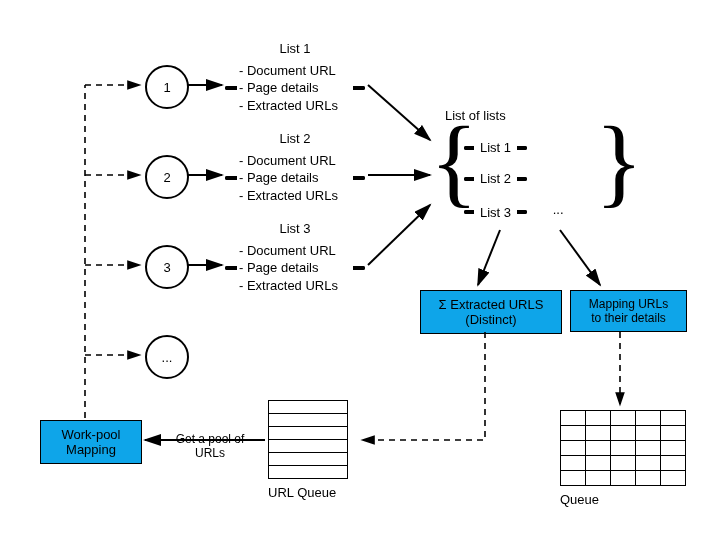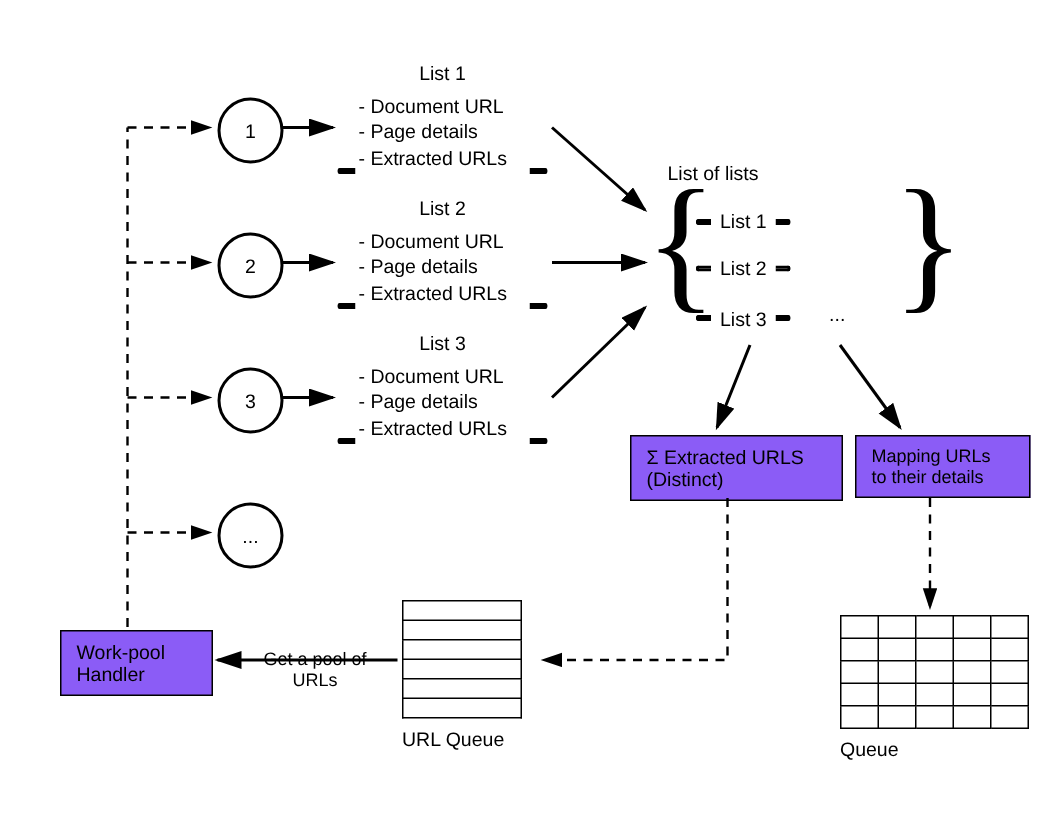--- a/index.html
+++ b/index.html
@@ -1,32 +1,32 @@
 <!DOCTYPE html>
 <html><head>
 <meta charset="utf-8">
 <style>
   html,body{margin:0;padding:0;background:#fff;font-family:Arial,Helvetica,sans-serif;font-size:13px;color:#000}
   .stage{position:relative;width:702px;height:551px}
   .abs{position:absolute}
   .circle{width:40px;height:40px;border:2px solid #000;border-radius:50%;display:flex;align-items:center;justify-content:center;background:#fff}
   .listbox{width:140px;line-height:1.35}
   .listhdr{text-align:center;margin-bottom:2px}
-  .brkt{display:flex;align-items:flex-end}
+  .brkt{display:flex;align-items:center}
   .brkt .lp,.brkt .rp{width:10px;border:2px solid #000;border-radius:10px}
   .brkt .lp{border-right:none;border-top-left-radius:10px;border-bottom-left-radius:10px;border-top-right-radius:0;border-bottom-right-radius:0}
   .brkt .rp{border-left:none;border-top-right-radius:10px;border-bottom-right-radius:10px;border-top-left-radius:0;border-bottom-left-radius:0}
   .brkt .mid{flex:1;padding:2px 2px}
   .pill{display:inline-flex;align-items:center;margin:4px 4px}
   .pill .lp,.pill .rp{width:8px;border:2px solid #000}
   .pill .lp{border-right:none;border-radius:8px 0 0 8px}
   .pill .rp{border-left:none;border-radius:0 8px 8px 0}
   .pill .ptxt{padding:4px 6px}
   .brace{font-size:100px;line-height:1;font-family:"Times New Roman",serif}
-  .boxed{border:1.5px solid #000;padding:6px 10px;background:#8b5cf6}
+  .boxed{border:1.5px solid #000;padding:6px 10px;text-align:center;background:#0ea5e9}
   .queue{width:80px}
   .queue .slot{height:12px;border:1.5px solid #000;border-top:none}
   .queue .slot:first-child{border-top:1.5px solid #000}
   .qwrap{display:flex;align-items:stretch}
   .idx td{border:1.5px solid #000;width:22px;height:12px}
   .idx{border-collapse:collapse}
   .cap{margin-top:6px}
   svg.arrows{position:absolute;left:0;top:0;pointer-events:none}
 </style>
 </head>
@@ -110,21 +110,21 @@
       </span>
   </div>
 
   <div class="abs boxed" style="left:420px;top:290px;width:120px;white-space:pre-line">Σ Extracted URLS
 (Distinct)</div>
 
   <div class="abs boxed" style="left:570px;top:290px;width:95px;white-space:pre-line;font-size:12px">Mapping URLs
 to their details</div>
 
   <div class="abs boxed" style="left:40px;top:420px;width:80px;white-space:pre-line">Work-pool
-Handler</div>
+Mapping</div>
 
   <div class="abs" style="left:160px;top:432px;width:100px;text-align:center;font-size:12px;white-space:pre-line">Get a pool of
 URLs</div>
 
   <div class="abs" style="left:268px;top:400px">
     <div class="qwrap">
       <div class="lb"></div>
       <div class="queue">
         <div class="slot"></div>
           <div class="slot"></div>

